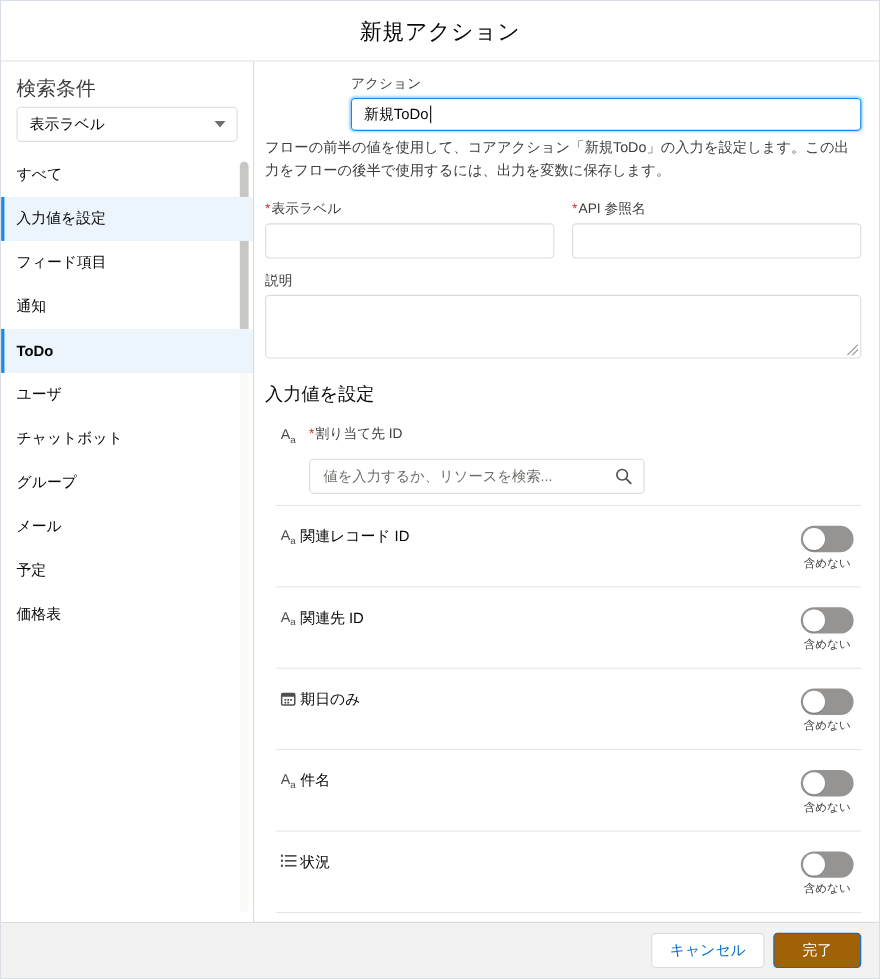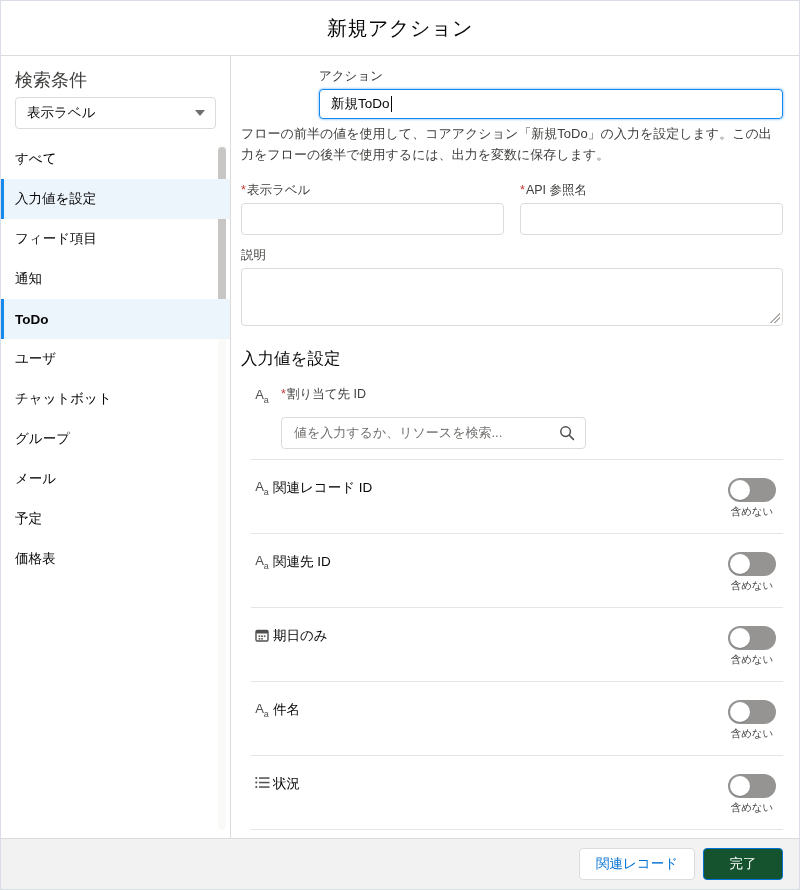--- a/index.html
+++ b/index.html
@@ -203,21 +203,21 @@
   .btn {
     height: 32px; min-width: 80px;
     border-radius: 4px; font-size: 13.5px;
     cursor: pointer; padding: 0 16px;
     font-family: inherit;
   }
   .btn-neutral {
     background: #fff; border: 1px solid #dddbda; color: #0070d2;
   }
   .btn-brand {
-    background: #14532d; border: 1px solid #0070d2; color: #fff;
+    background: #a16207; border: 1px solid #0070d2; color: #fff;
   }
   svg { display: block; }
 </style>
 </head>
 <body>
 
 <div class="modal">
 
   <div class="modal-header">
     <div class="modal-title">新規アクション</div>
@@ -403,17 +403,17 @@
               <span class="toggle-label">含めない</span>
             </div>
           </div>
           <div class="iv-row"></div>
         </div>
 
     </div>
   </div>
 
   <div class="modal-footer">
-    <button class="btn btn-neutral">関連レコード</button>
+    <button class="btn btn-neutral">キャンセル</button>
     <button class="btn btn-brand">完了</button>
   </div>
 
 </div>
 
 </body></html>

